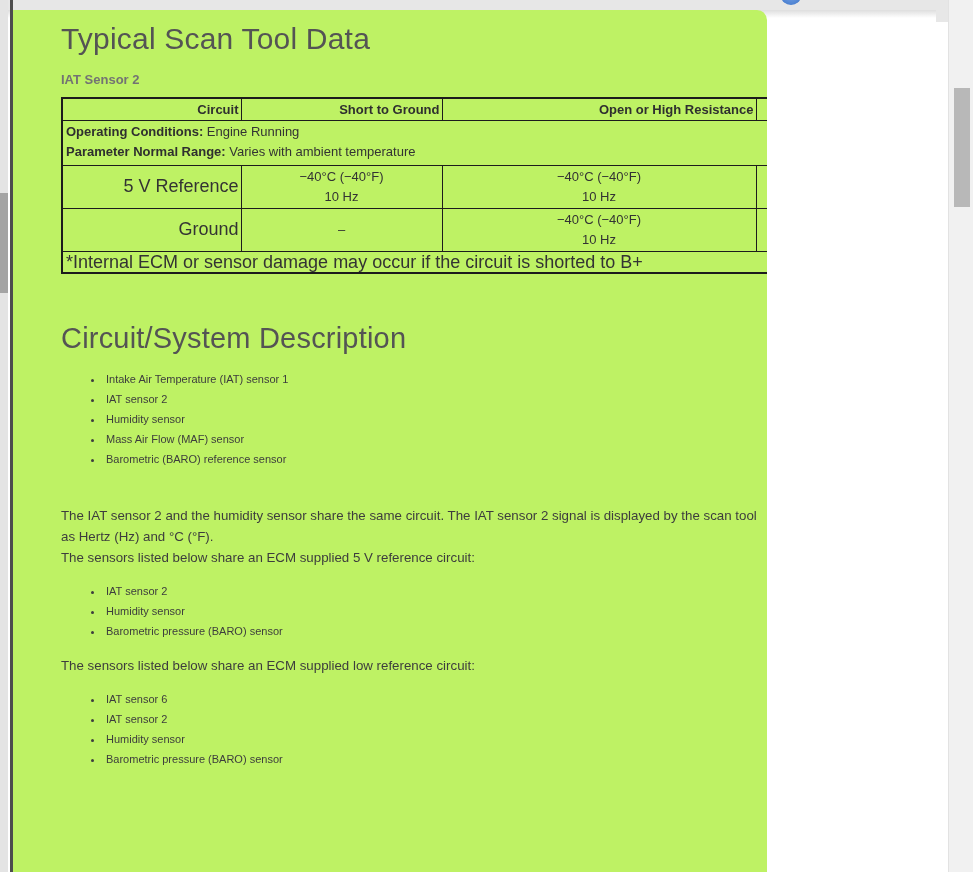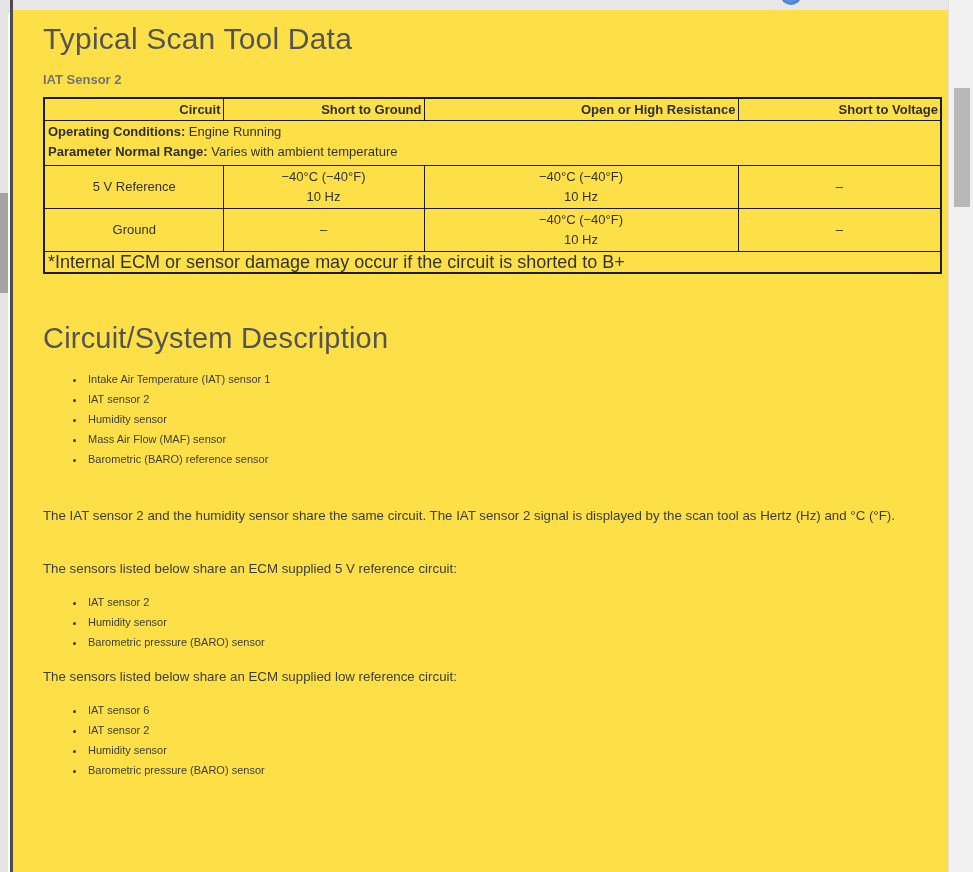--- a/index.html
+++ b/index.html
@@ -47,23 +47,23 @@
     position: absolute; right: 0; top: 0; width: 25px; height: 872px;
     background: #f1f1f1; border-left: 1px solid #e2e2e2; z-index: 5;
   }
   .scrollbar-thumb {
     position: absolute; left: 5px; top: 88px; width: 16px; height: 119px;
     background: #b8b8b8;
   }
 
   
   .card {
-    position: absolute; left: 13px; top: 10px; width: 960px; height: 862px;
-    background: #fde047; z-index: 3;
-    padding: 0 8px 0 30px;
+    position: absolute; left: 13px; top: 10px; width: 754px; height: 862px;
+    background: #bef264; z-index: 3;
+    padding: 0 8px 0 48px;
     border-top-right-radius: 10px;
     overflow: hidden;
   }
 
   h1.doc-title {
     margin-top: 12px;
     font-size: 30px; font-weight: 300; line-height: 34px;
     color: #545454; letter-spacing: 0.2px;
   }
   .subtitle {
@@ -81,42 +81,42 @@
   }
   table.scan th, table.scan td { border: 1px solid #1c1c1c; }
   table.scan th {
     height: 22px; font-size: 13px; font-weight: 700; text-align: right;
     color: #2f2f2f; padding: 1px 2px;
   }
   td.cond { padding: 1px 3px 3px 3px; }
   td.cond .cond-line { line-height: 20px; font-size: 13px; }
   td.cond .b { font-weight: 700; color: #2f2f2f; }
   td.circuit {
-    padding: 2px 2px 2px 3px; text-align: center; vertical-align: middle;
-    height: 41px; font-size: 13px;
+    padding: 2px 2px 2px 3px; text-align: right; vertical-align: middle;
+    height: 41px; font-size: 18px;
   }
   td.val {
     text-align: center; vertical-align: middle; white-space: pre-line;
     line-height: 20px; font-size: 13px; padding: 1px 2px;
   }
   td.footnote { padding: 1px 3px; line-height: 18px; font-size: 18px; }
 
   
   h1.section-title {
     margin-top: 46px;
     font-size: 29px; font-weight: 300; line-height: 36px;
     color: #545454; letter-spacing: 0.2px;
   }
   p.body-text {
     font-size: 13.3px; line-height: 21px; color: #3d3d3d;
     max-width: 897px;
   }
   p.p-intro1 { margin-top: 9px; }
   p.p-shared { margin-top: 36px; }
-  p.p-5v     { margin-top: 32px; }
+  p.p-5v     { }
   p.p-lowref { margin-top: 14px; }
   ul.bullets {
     margin-top: 13px; padding-left: 43px; list-style: disc;
     color: #3d3d3d;
   }
   ul.bullets li {
     font-size: 11px; line-height: 20px;
     padding-left: 2px;
   }
 </style>

